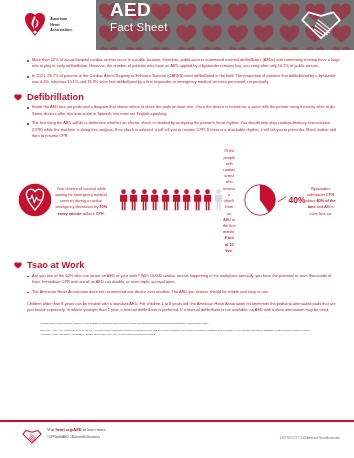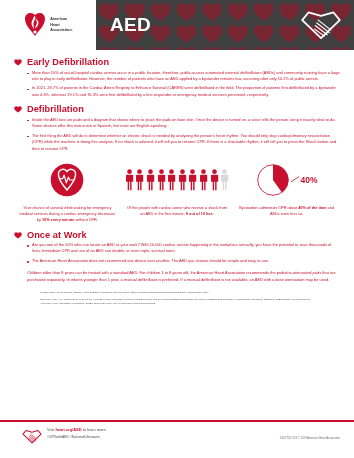--- a/index.html
+++ b/index.html
@@ -19,22 +19,22 @@
     flex: 0 0 96px;
   }
   .aha-mark { width: 24px; height: 26px; flex:0 0 24px; }
   .aha-wordmark { display:flex; flex-direction:column; gap:1px; }
   .aha-wordmark span {
     font-size: 3.6px; font-weight: 700; color:#231f20;
     letter-spacing:.1px; line-height:1.25; white-space:nowrap;
   }
   .header-band {
     position:relative; flex:1; height:50px;
-    background:#404040; overflow:hidden;
-    display:flex; align-items:center;
+    background:#737373; overflow:hidden;
+    display:flex; 
   }
   .header-pattern { position:absolute; inset:0; opacity:.5; }
   .header-titles { position:relative; padding-left:14px; z-index:2; }
   .header-title {
     font-size: 19px; font-weight: 700; color:#fff;
     letter-spacing:.3px; line-height:1.05;
   }
   .header-sub {
     font-size: 11.5px; font-weight: 400; color:#fff;
     letter-spacing:.2px; line-height:1.15; margin-top:1px;
@@ -61,21 +61,21 @@
     content:""; position:absolute; left:0; top:3.1px;
     width:1.6px; height:1.6px; background:#c8102e; border-radius:50%;
   }
   p.plain {
     font-size: 3.95px; line-height:1.62; color:#c8102e;
     padding-left: 13px; margin-bottom:3px;
   }
 
   
   .stats-row { display:flex; margin: 3px 0 4px 0; }
-  .stat { flex:1; display:flex; flex-direction:column; align-items:center; padding: 0 4px; }
+  .stat { flex:1; display:flex; flex-direction:row; align-items:center; padding: 0 4px; }
   .stat-art { height: 44px; display:flex; align-items:center; justify-content:center; }
   .stat-cap {
     font-size: 3.85px; line-height:1.62; color:#c8102e;
     text-align:center; margin-top:3px;
   }
   .stat-cap b { font-weight:700; }
 
   .people { display:flex; gap:1.6px; align-items:flex-end; }
 
   .pie-wrap { display:flex; align-items:center; gap:1px; }
@@ -131,43 +131,38 @@
         <defs>
           <pattern id="hp" width="26" height="22" patternUnits="userSpaceOnUse">
             <path d="M13 6 C10 2 3 3 3 9 C3 15 11 19 13 21 C15 19 23 15 23 9 C23 3 16 2 13 6 Z" fill="#b00c26"></path>
           </pattern>
         </defs>
         <rect width="260" height="50" fill="url(#hp)"></rect>
       </svg>
 
       <div class="header-titles">
         <div class="header-title">AED</div>
+        <div class="header-sub">Fact Sheet</div>
       </div>
 
       <svg class="header-icon" viewBox="0 0 60 46">
         <path d="M30 10 L48 5 L57 16 L30 42 L3 16 L12 5 Z" fill="none" stroke="#ffffff" stroke-width="2.6" stroke-linejoin="round"></path>
         <g stroke="#ffffff" stroke-width="1.7" stroke-linecap="round">
           <line x1="26" y1="16" x2="44" y2="30"></line>
           <line x1="24" y1="20" x2="42" y2="34"></line>
           <line x1="22" y1="24" x2="39" y2="37"></line>
           <line x1="21" y1="29" x2="35" y2="39"></line>
         </g>
       </svg>
     </div>
   </div>
 
   <div class="content">
 
     <div class="section">
-      <div class="sec-head">
-        <svg class="sec-bullet" viewBox="0 0 20 18">
-          <path d="M10 4.5 C7.5 0 0.5 1.5 0.5 7 C0.5 12 7 15 10 17.5 C13 15 19.5 12 19.5 7 C19.5 1.5 12.5 0 10 4.5 Z" fill="#c8102e"></path>
-        </svg>
-        <div class="sec-title">Early Defibrillation</div>
-      </div>
       <ul class="bullets">
         <li>More than 10% of out-of-hospital cardiac arrests occur in a public location, therefore, public-access automated external defibrillators (AEDs) and community training have a large role to play in early defibrillation. However, the number of patients who have an AED applied by a bystander remains low, occurring after only 10.2% of public arrests.</li>
         <li>In 2021, 28.7% of patients in the Cardiac Arrest Registry to Enhance Survival (CARES) were defibrillated in the field. The proportion of patients first defibrillated by a bystander was 4.6%, whereas 19.1% and 76.3% were first defibrillated by a first responder or emergency medical services personnel, respectively.</li>
       </ul>
     </div>
 
     <div class="section">
       <div class="sec-head">
         <svg class="sec-bullet" viewBox="0 0 20 18">
           <path d="M10 4.5 C7.5 0 0.5 1.5 0.5 7 C0.5 12 7 15 10 17.5 C13 15 19.5 12 19.5 7 C19.5 1.5 12.5 0 10 4.5 Z" fill="#c8102e"></path>
@@ -265,21 +260,21 @@
           </div>
         </div>
       </div>
     </div>
 
     <div class="section">
       <div class="sec-head">
         <svg class="sec-bullet" viewBox="0 0 20 18">
           <path d="M10 4.5 C7.5 0 0.5 1.5 0.5 7 C0.5 12 7 15 10 17.5 C13 15 19.5 12 19.5 7 C19.5 1.5 12.5 0 10 4.5 Z" fill="#c8102e"></path>
         </svg>
-        <div class="sec-title">Once at Work</div>
+        <div class="sec-title">Tsao at Work</div>
       </div>
       <ul class="bullets">
         <li>Are you one of the 50% who can locate an AED at your work? With 10,000 cardiac arrests happening in the workplace annually, you have the potential to save thousands of lives. Immediate CPR and use of an AED can double, or even triple, survival rates.</li>
         <li>The American Heart Association does not recommend one device over another. The AED you choose should be simple and easy to use.</li>
       </ul>
     </div>
 
     <div class="section">
       <p class="plain">Children older than 8 years can be treated with a standard AED. For children 1 to 8 years old, the American Heart Association recommends the pediatric-attenuated pads that are purchased separately. In infants younger than 1 year, a manual defibrillator is preferred. If a manual defibrillator is not available, an AED with a dose attenuation may be used.</p>
     </div>

